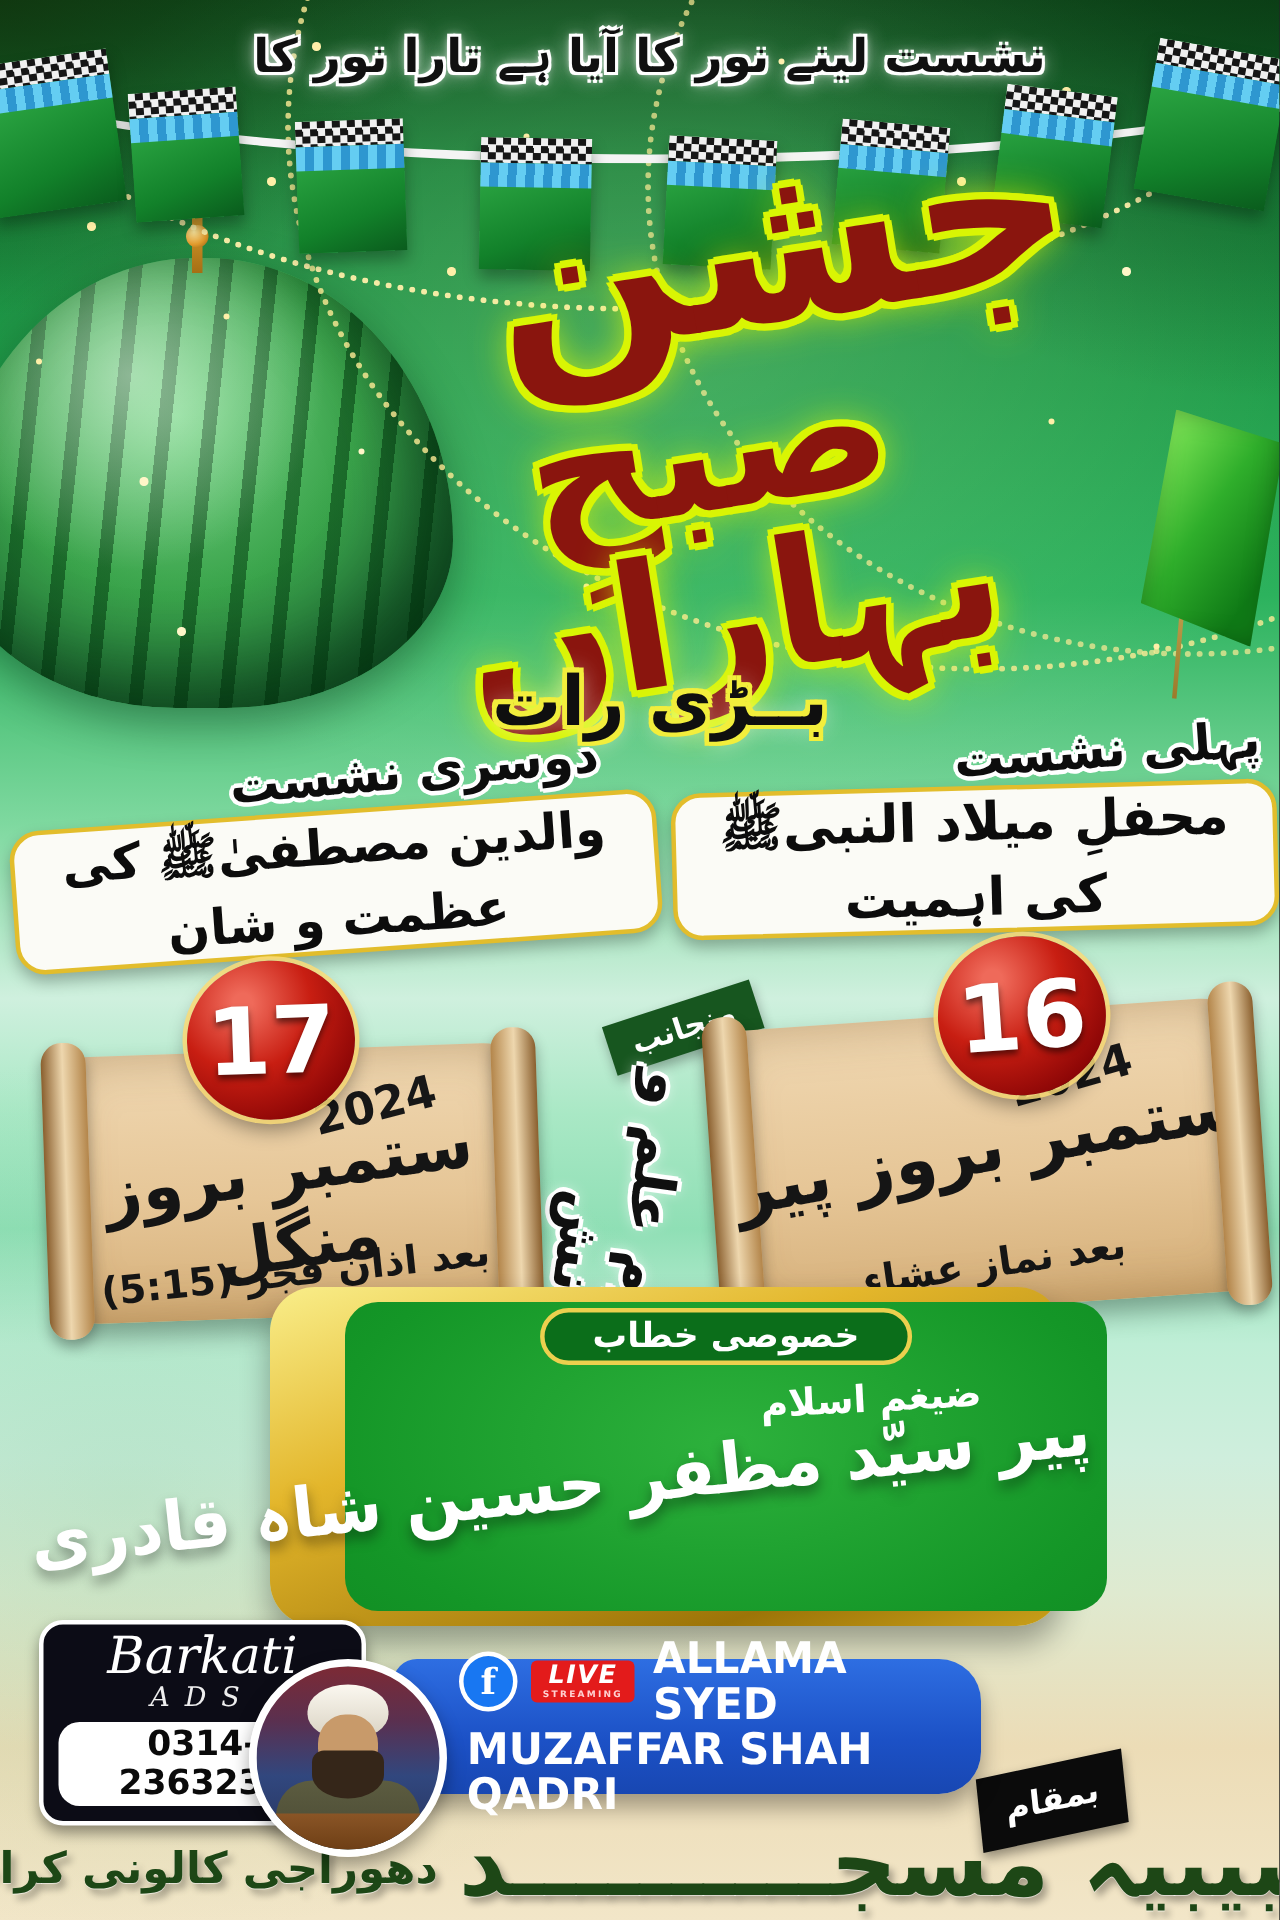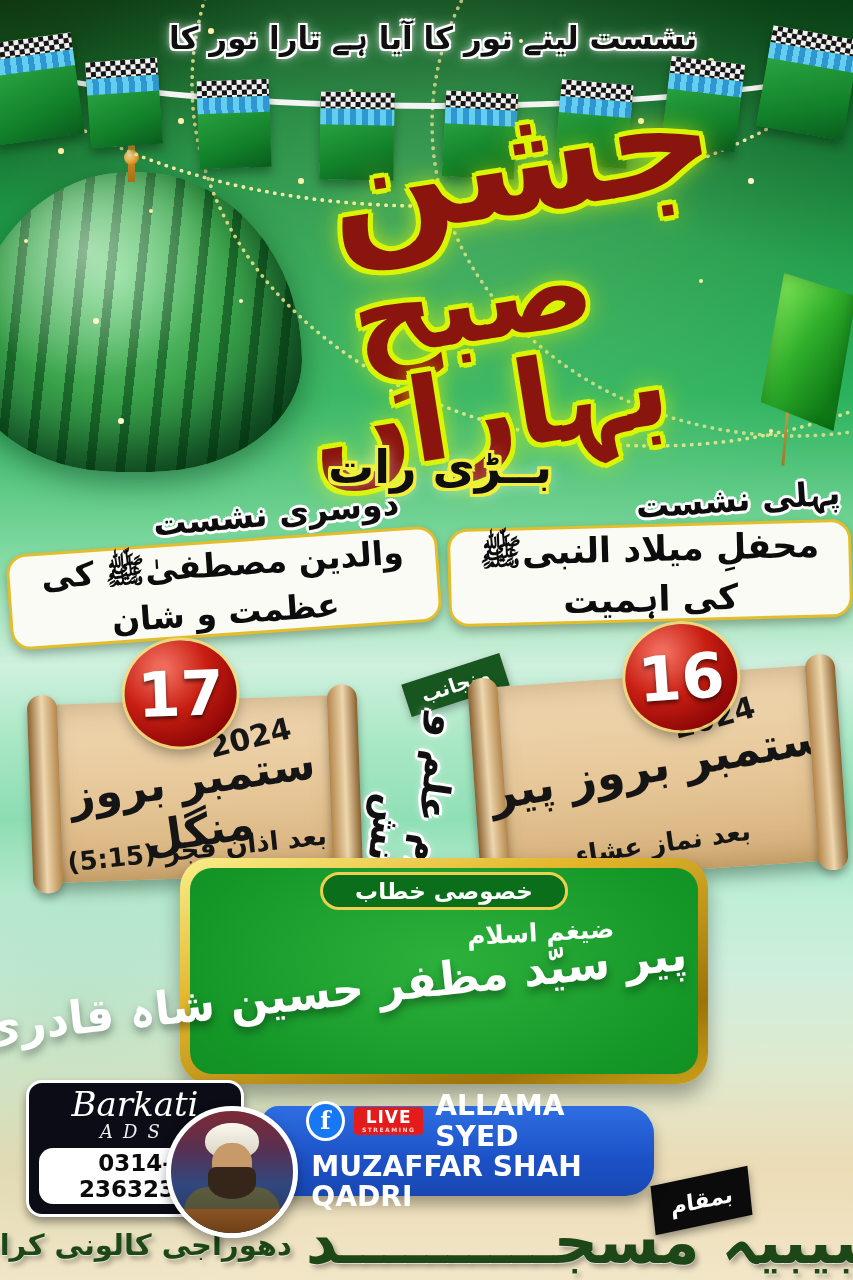--- a/index.html
+++ b/index.html
@@ -120,21 +120,21 @@
   .org-tag{position:absolute;left:404px;top:668px;z-index:9;background:#17561f;color:#fff;direction:rtl;
     font-size:20px;font-weight:bold;padding:5px 16px;transform:rotate(-18deg);box-shadow:0 4px 8px rgba(0,0,0,.3);}
   .org-name{position:absolute;left:368px;top:700px;height:198px;z-index:9;direction:rtl;
     writing-mode:vertical-rl;transform:rotate(8deg);color:#101010;font-size:38px;font-weight:bold;
     text-shadow:3px 0 0 #fff,-3px 0 0 #fff,0 3px 0 #fff,0 -3px 0 #fff,2px 2px 0 #fff,-2px -2px 0 #fff,0 0 10px rgba(255,255,255,.9);}
   
   .panel{position:absolute;left:180px;top:858px;width:528px;height:226px;z-index:10;border-radius:30px;padding:10px;
     background:linear-gradient(160deg,#f9ee8a,#e3b62b 35%,#9c7408 80%,#caa11a);
     box-shadow:0 12px 20px rgba(0,0,0,.32);box-sizing:border-box;}
   .panel-inner{width:100%;height:100%;border-radius:22px;position:relative;overflow:visible;
-    background:radial-gradient(95% 125% at 50% 45%, #2db13c 0%, #149627 55%, #0c7f1e 100%);}
+    background:radial-gradient(95% 125% at 50% 45%, #2db13c 0%, #149627 55%, #0c7f1e 100%);margin-left:40px;}
   .pill{position:absolute;top:4px;left:50%;transform:translateX(-50%);direction:rtl;white-space:nowrap;
     background:#0b6e1a;border:3px solid #ecd04e;border-radius:26px;color:#fff;font-size:23px;font-weight:bold;padding:3px 32px;}
   .honorific{position:absolute;top:50px;right:84px;color:#fff;font-size:25px;font-weight:bold;direction:rtl;transform:rotate(-3deg);}
   .speaker-name{position:absolute;top:84px;left:0;right:0;text-align:center;direction:rtl;white-space:nowrap;
     color:#fff;font-size:46px;font-weight:bold;letter-spacing:-1px;transform:rotate(-6deg) scaleX(.96);
     text-shadow:0 5px 9px rgba(0,0,0,.38);}
   
   .dz{position:absolute;left:26px;top:1078px;width:218px;z-index:11;text-align:center;}
   .dz-heading{font-size:23px;font-weight:900;color:#fff;letter-spacing:.5px;
     text-shadow:2px 0 0 #111,-2px 0 0 #111,0 2px 0 #111,0 -2px 0 #111,2px 2px 0 #111,-2px -2px 0 #111,2px -2px 0 #111,-2px 2px 0 #111;}
@@ -145,21 +145,21 @@
   .dz-phone{margin-top:6px;background:#fff;border-radius:14px;color:#0a0a0a;font-size:23px;font-weight:900;padding:2px 4px;}
   
   .livebar{position:absolute;left:262px;top:1106px;width:392px;height:90px;z-index:11;
     border-radius:16px 28px 28px 16px;background:linear-gradient(180deg,#2e6ee2,#1c51c6 60%,#1847b2);
     box-shadow:0 9px 14px rgba(0,0,0,.32);display:flex;flex-direction:column;align-items:center;justify-content:center;
     padding-left:44px;box-sizing:border-box;}
   .lb-row{display:flex;align-items:center;gap:9px;}
   .fb{width:34px;height:34px;border-radius:50%;background:#1877f2;border:3px solid #fff;color:#fff;
     display:flex;align-items:center;justify-content:center;font-size:24px;font-weight:bold;font-family:"DejaVu Serif",serif;}
   .badge{background:#e31b1b;border-radius:4px;padding:2px 8px;display:flex;flex-direction:column;align-items:center;line-height:1;}
-  .badge-live{color:#fff;font-weight:900;font-size:17px;letter-spacing:1px;}
+  .badge-live{color:#fff;font-weight:900;font-size:17px;letter-spacing:1px;font-style:italic;}
   .badge-str{color:#ffd2d2;font-weight:700;font-size:6px;letter-spacing:1.5px;margin-top:1px;}
   .lb-l1,.lb-l2{color:#fff;font-weight:900;font-size:29px;line-height:1.05;transform:scaleX(.97);}
   .photo{position:absolute;left:166px;top:1106px;width:122px;height:122px;z-index:12;border-radius:50%;
     border:5px solid #fff;overflow:hidden;box-shadow:0 6px 12px rgba(0,0,0,.35);
     background:linear-gradient(180deg,#7c2a35 0%,#5a3050 30%,#31477e 60%,#27335c 100%);}
   .ph-turban{position:absolute;left:34px;top:12px;width:54px;height:36px;border-radius:50% 50% 45% 45%;
     background:linear-gradient(180deg,#fbf8f0,#d9d2c2);}
   .ph-face{position:absolute;left:41px;top:32px;width:40px;height:42px;border-radius:46%;background:#c89a6a;}
   .ph-beard{position:absolute;left:37px;top:56px;width:48px;height:32px;border-radius:8px 8px 50% 50%;background:#352619;}
   .ph-body{position:absolute;left:13px;top:76px;width:96px;height:50px;border-radius:24px 24px 0 0;

